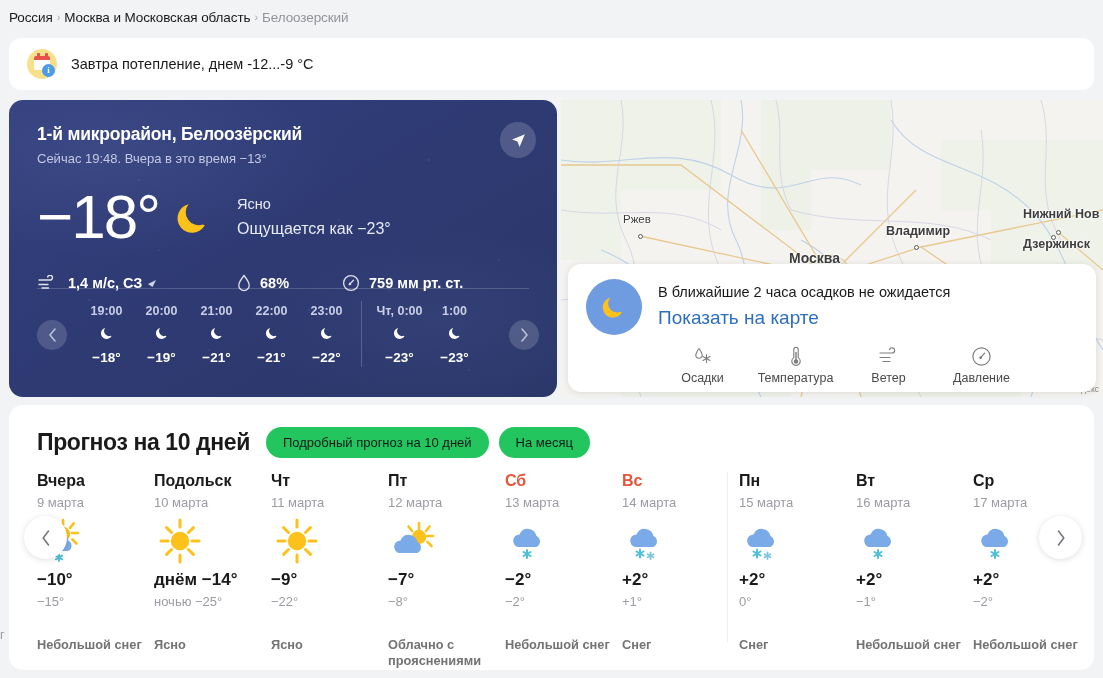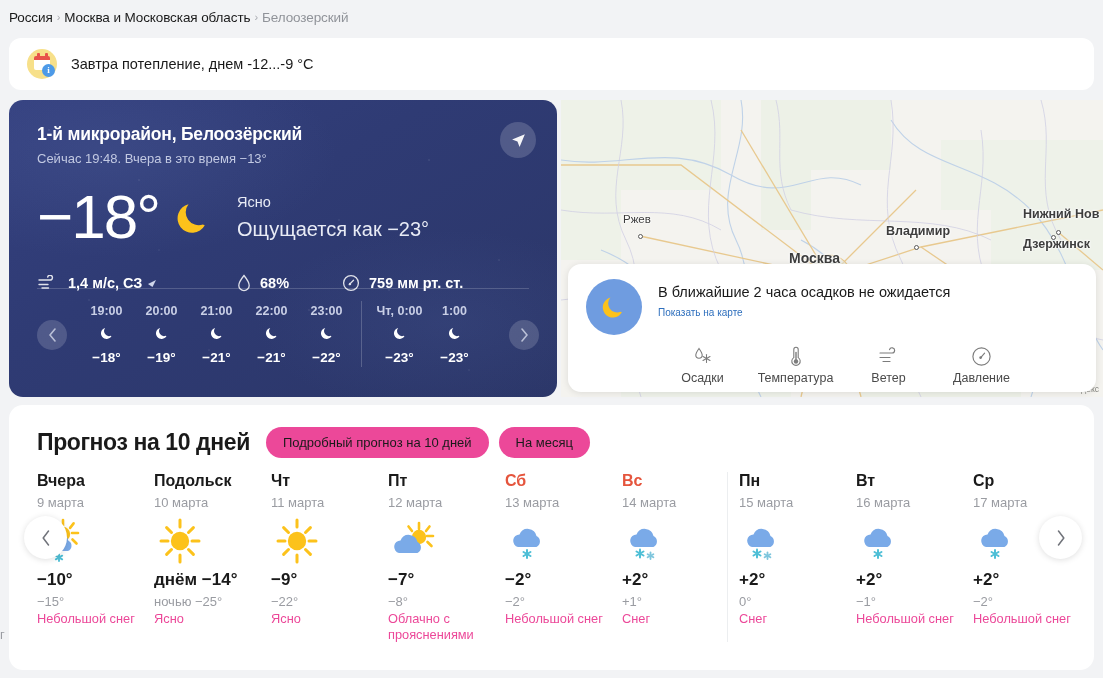--- a/index.html
+++ b/index.html
@@ -88,21 +88,21 @@
     background: rgba(255,255,255,0.17);
     display: flex; align-items: center; justify-content: center;
     cursor: pointer;
   }
 
   .temp-row { display: flex; align-items: center; margin-top: 20px; }
   .big-temp { font-size: 62px; font-weight: 300; letter-spacing: -2px; line-height: 1; }
   .moon-big { margin-left: 12px; margin-top: 4px; }
   .cond-block { margin-left: 22px; }
   .cond-title { font-size: 14.5px; color: #e8ebf5; }
-  .cond-feels { font-size: 20px; color: #e8ebf5; margin-top: 8px; }
+  .cond-feels { font-size: 16px; color: #e8ebf5; margin-top: 8px; }
 
   .metrics { display: flex; align-items: center; margin-top: 26px; gap: 0; }
   .metric { display: flex; align-items: center; font-size: 14.5px; font-weight: bold; color: #fff; text-align: center; }
   .metric .mi { margin-right: 9px; display: flex; align-items: center; opacity: .85; }
   .m-wind { width: 200px; }
   .m-hum  { width: 105px; }
 
   .divider { position: absolute; left: 28px; right: 28px; top: 188px; height: 1px; background: rgba(255,255,255,0.18); }
 
   .hours { position: absolute; left: 0; right: 0; top: 204px; display: flex; align-items: center; }
@@ -168,55 +168,55 @@
     padding: 15px 18px 0 18px;
   }
   .mp-top { display: flex; }
   .mp-circle {
     width: 56px; height: 56px; border-radius: 50%;
     background: #6f9ce0; flex: none;
     display: flex; align-items: center; justify-content: center;
   }
   .mp-texts { margin-left: 16px; padding-top: 5px; }
   .mp-title { font-size: 14.5px; color: #1a1a1a; }
-  .mp-link { font-size: 10px; color: #2e6fbd; margin-top: 7px; cursor: pointer; }
+  .mp-link { font-size: 19px; color: #2e6fbd; margin-top: 7px; cursor: pointer; }
   .mp-tabs { display: flex; margin-top: 8px; padding-left: 70px; }
   .mp-tab { width: 93px; text-align: center; cursor: pointer; }
   .mp-tab .ti { height: 26px; display: flex; align-items: center; justify-content: center; }
   .mp-tab .tl { font-size: 12.5px; color: #4a4a4a; margin-top: 2px; }
 
   
   .forecast {
     position: absolute; left: 9px; top: 405px;
     width: 1085px; height: 265px;
     background: #fff; border-radius: 14px;
     overflow: hidden;
   }
   .fc-head { display: flex; align-items: center; padding: 22px 0 0 28px; }
   .fc-title { font-size: 23px; font-weight: bold; color: #1a1a1a; letter-spacing: -0.4px; }
   .chip {
-    margin-left: 16px; background: #ec4899; border-radius: 18px;
+    margin-left: 16px; background: #22c55e; border-radius: 18px;
     padding: 8px 17px; font-size: 13px; color: #1a1a1a; cursor: pointer;
     white-space: nowrap;
   }
   .chip.sm { margin-left: 10px; }
 
   .days { display: flex; margin-top: 14px; padding-left: 28px; position: relative; }
   .day { width: 117px; flex: none; position: relative; }
   .day.sep::before {
     content: ""; position: absolute; left: -12px; top: 0;
     width: 1px; height: 170px; background: #eceef0;
   }
   .d-name { font-size: 16px; font-weight: bold; color: #1a1a1a; }
   .d-name.weekend { color: #e5553d; }
   .d-date { font-size: 13px; color: #9a9ca2; margin-top: 5px; }
   .d-icon { height: 58px; display: flex; align-items: center; padding-top: 4px; }
   .d-temp { font-size: 17px; font-weight: bold; color: #1a1a1a; margin-top: 2px; }
   .d-temp2 { font-size: 13px; color: #9a9ca2; margin-top: 4px; }
-  .d-cond { font-size: 12.8px; color: #ec4899; margin-top: 2px; line-height: 1.25; width: 105px; }
+  .d-cond { font-size: 12.8px; color: #737373; margin-top: 28px; line-height: 1.25; width: 105px; font-weight: bold; }
 
   .edge-frag {
     position: absolute; left: 0; top: 627px;
     font-size: 12.8px; color: #9a9ca2;
   }
 
   .fc-arrow {
     position: absolute; width: 43px; height: 43px; border-radius: 50%;
     background: #fff; box-shadow: 0 1px 6px rgba(0,0,0,0.13);
     display: flex; align-items: center; justify-content: center;

